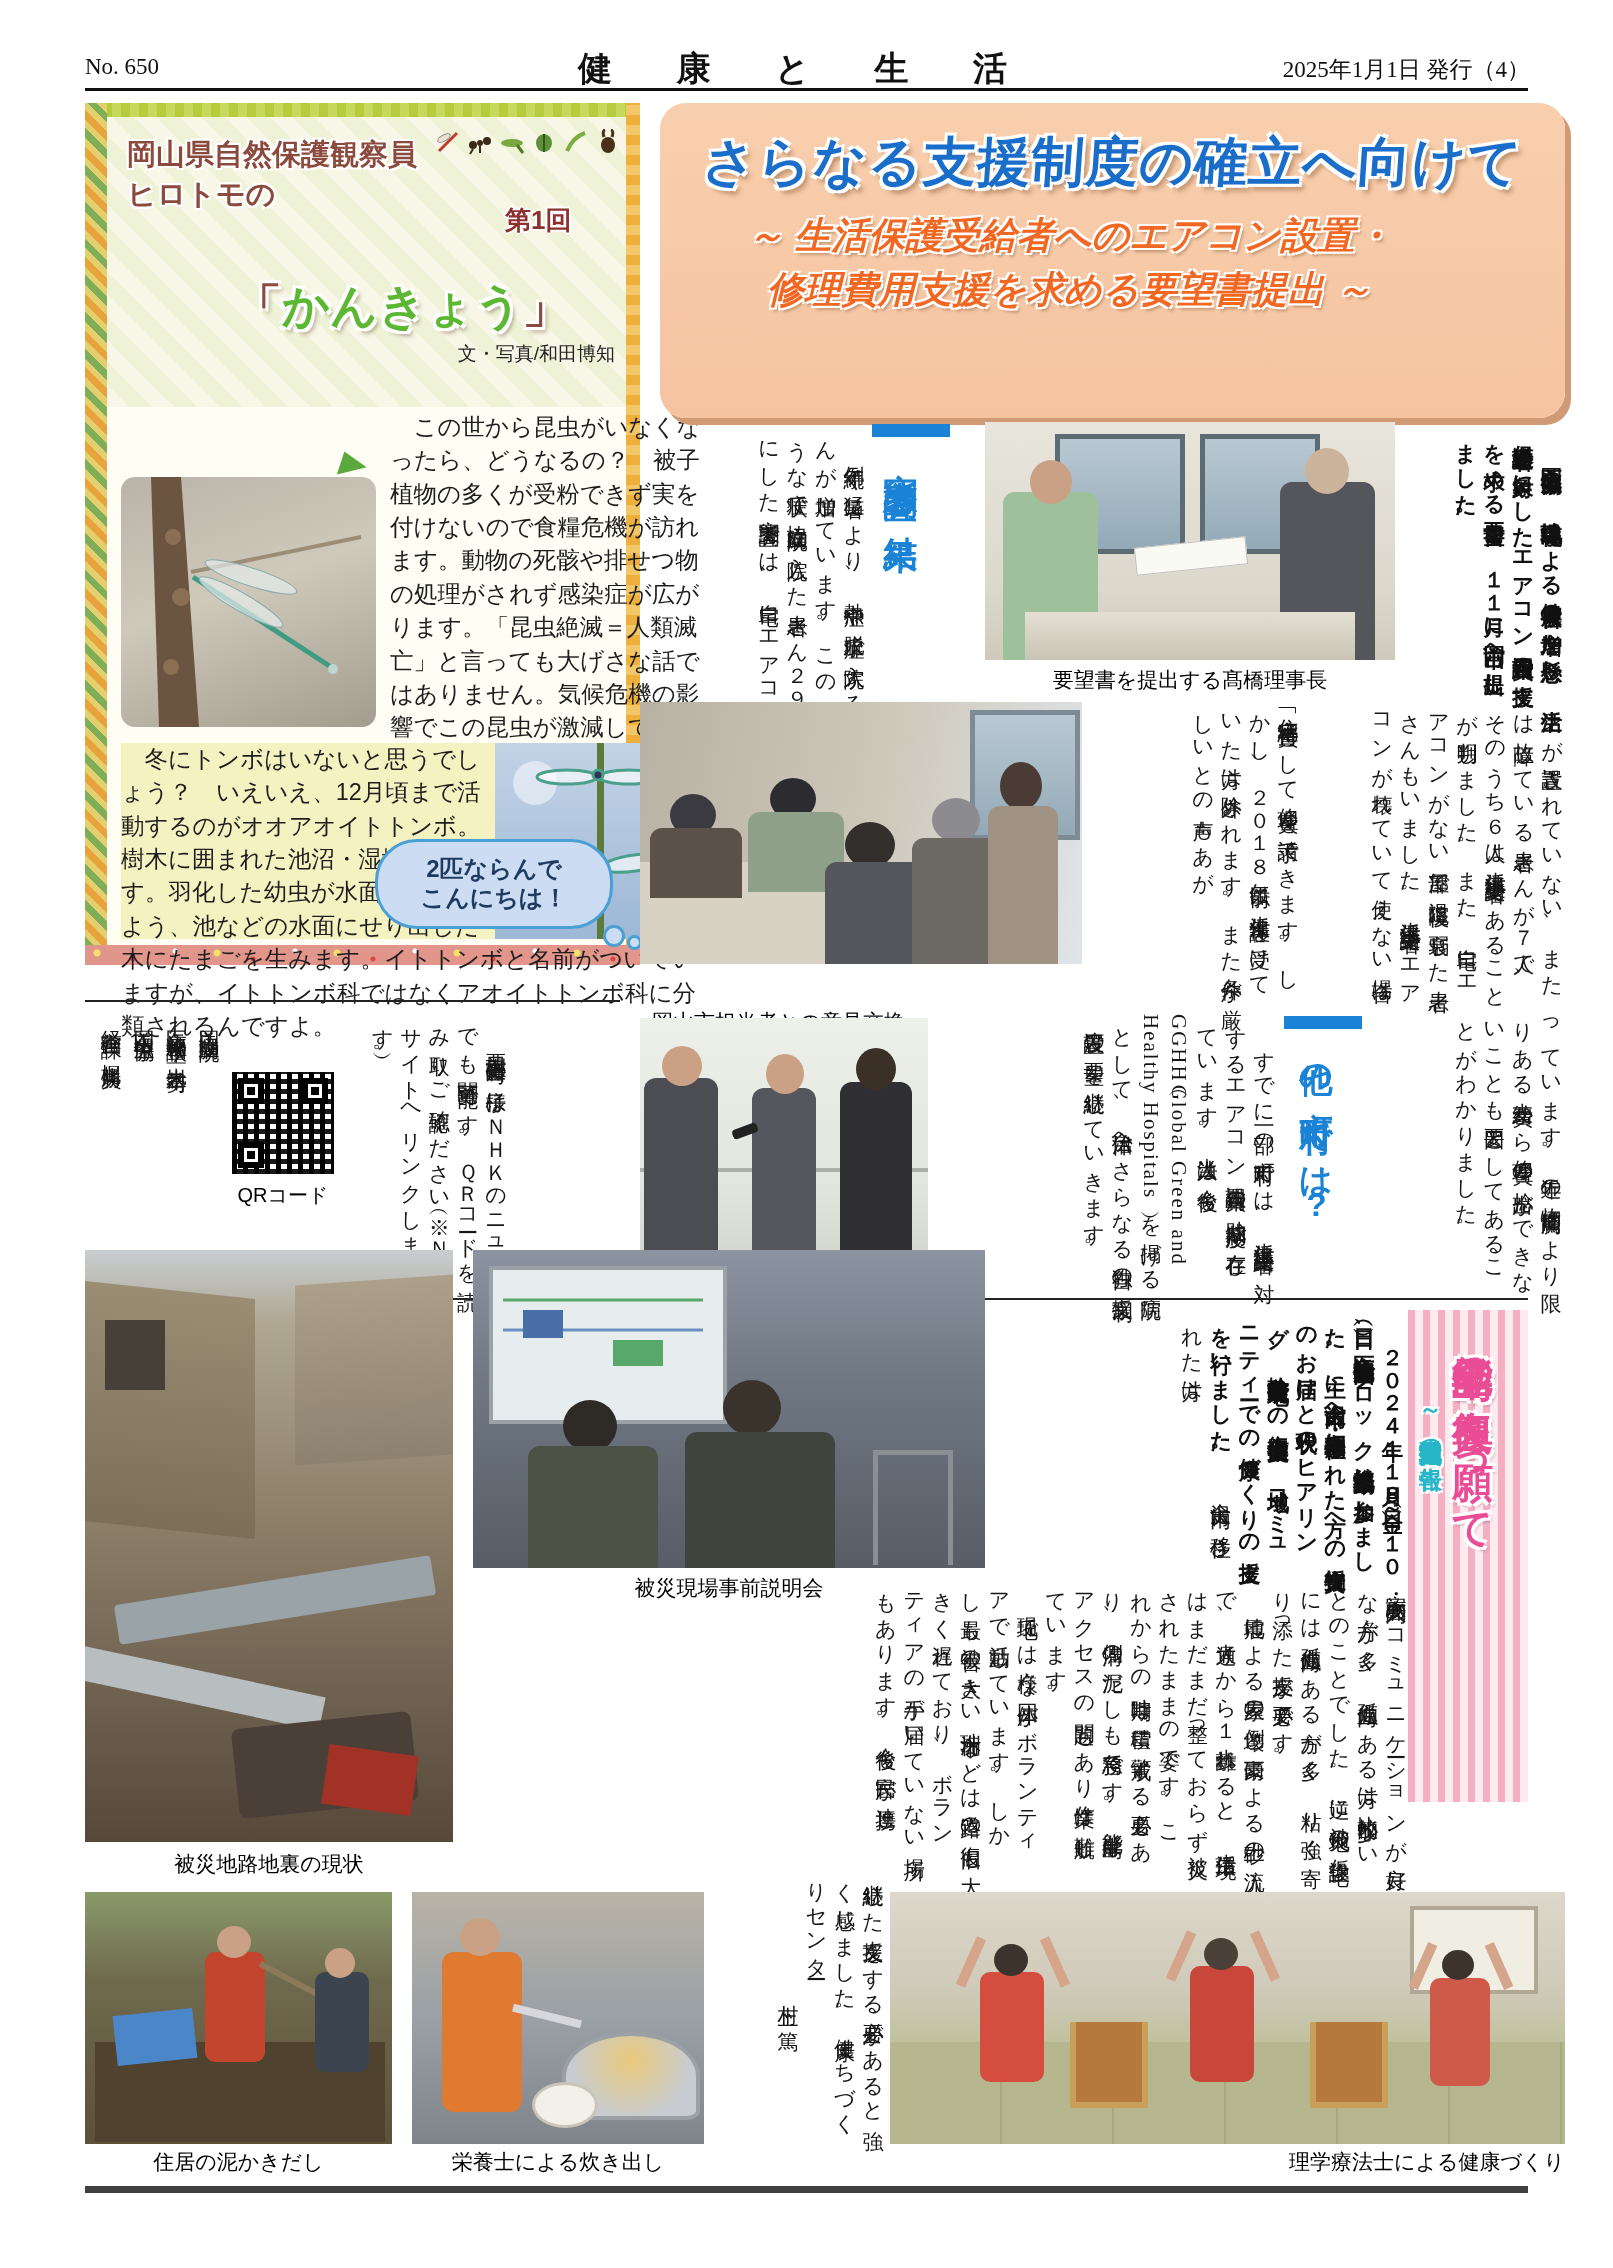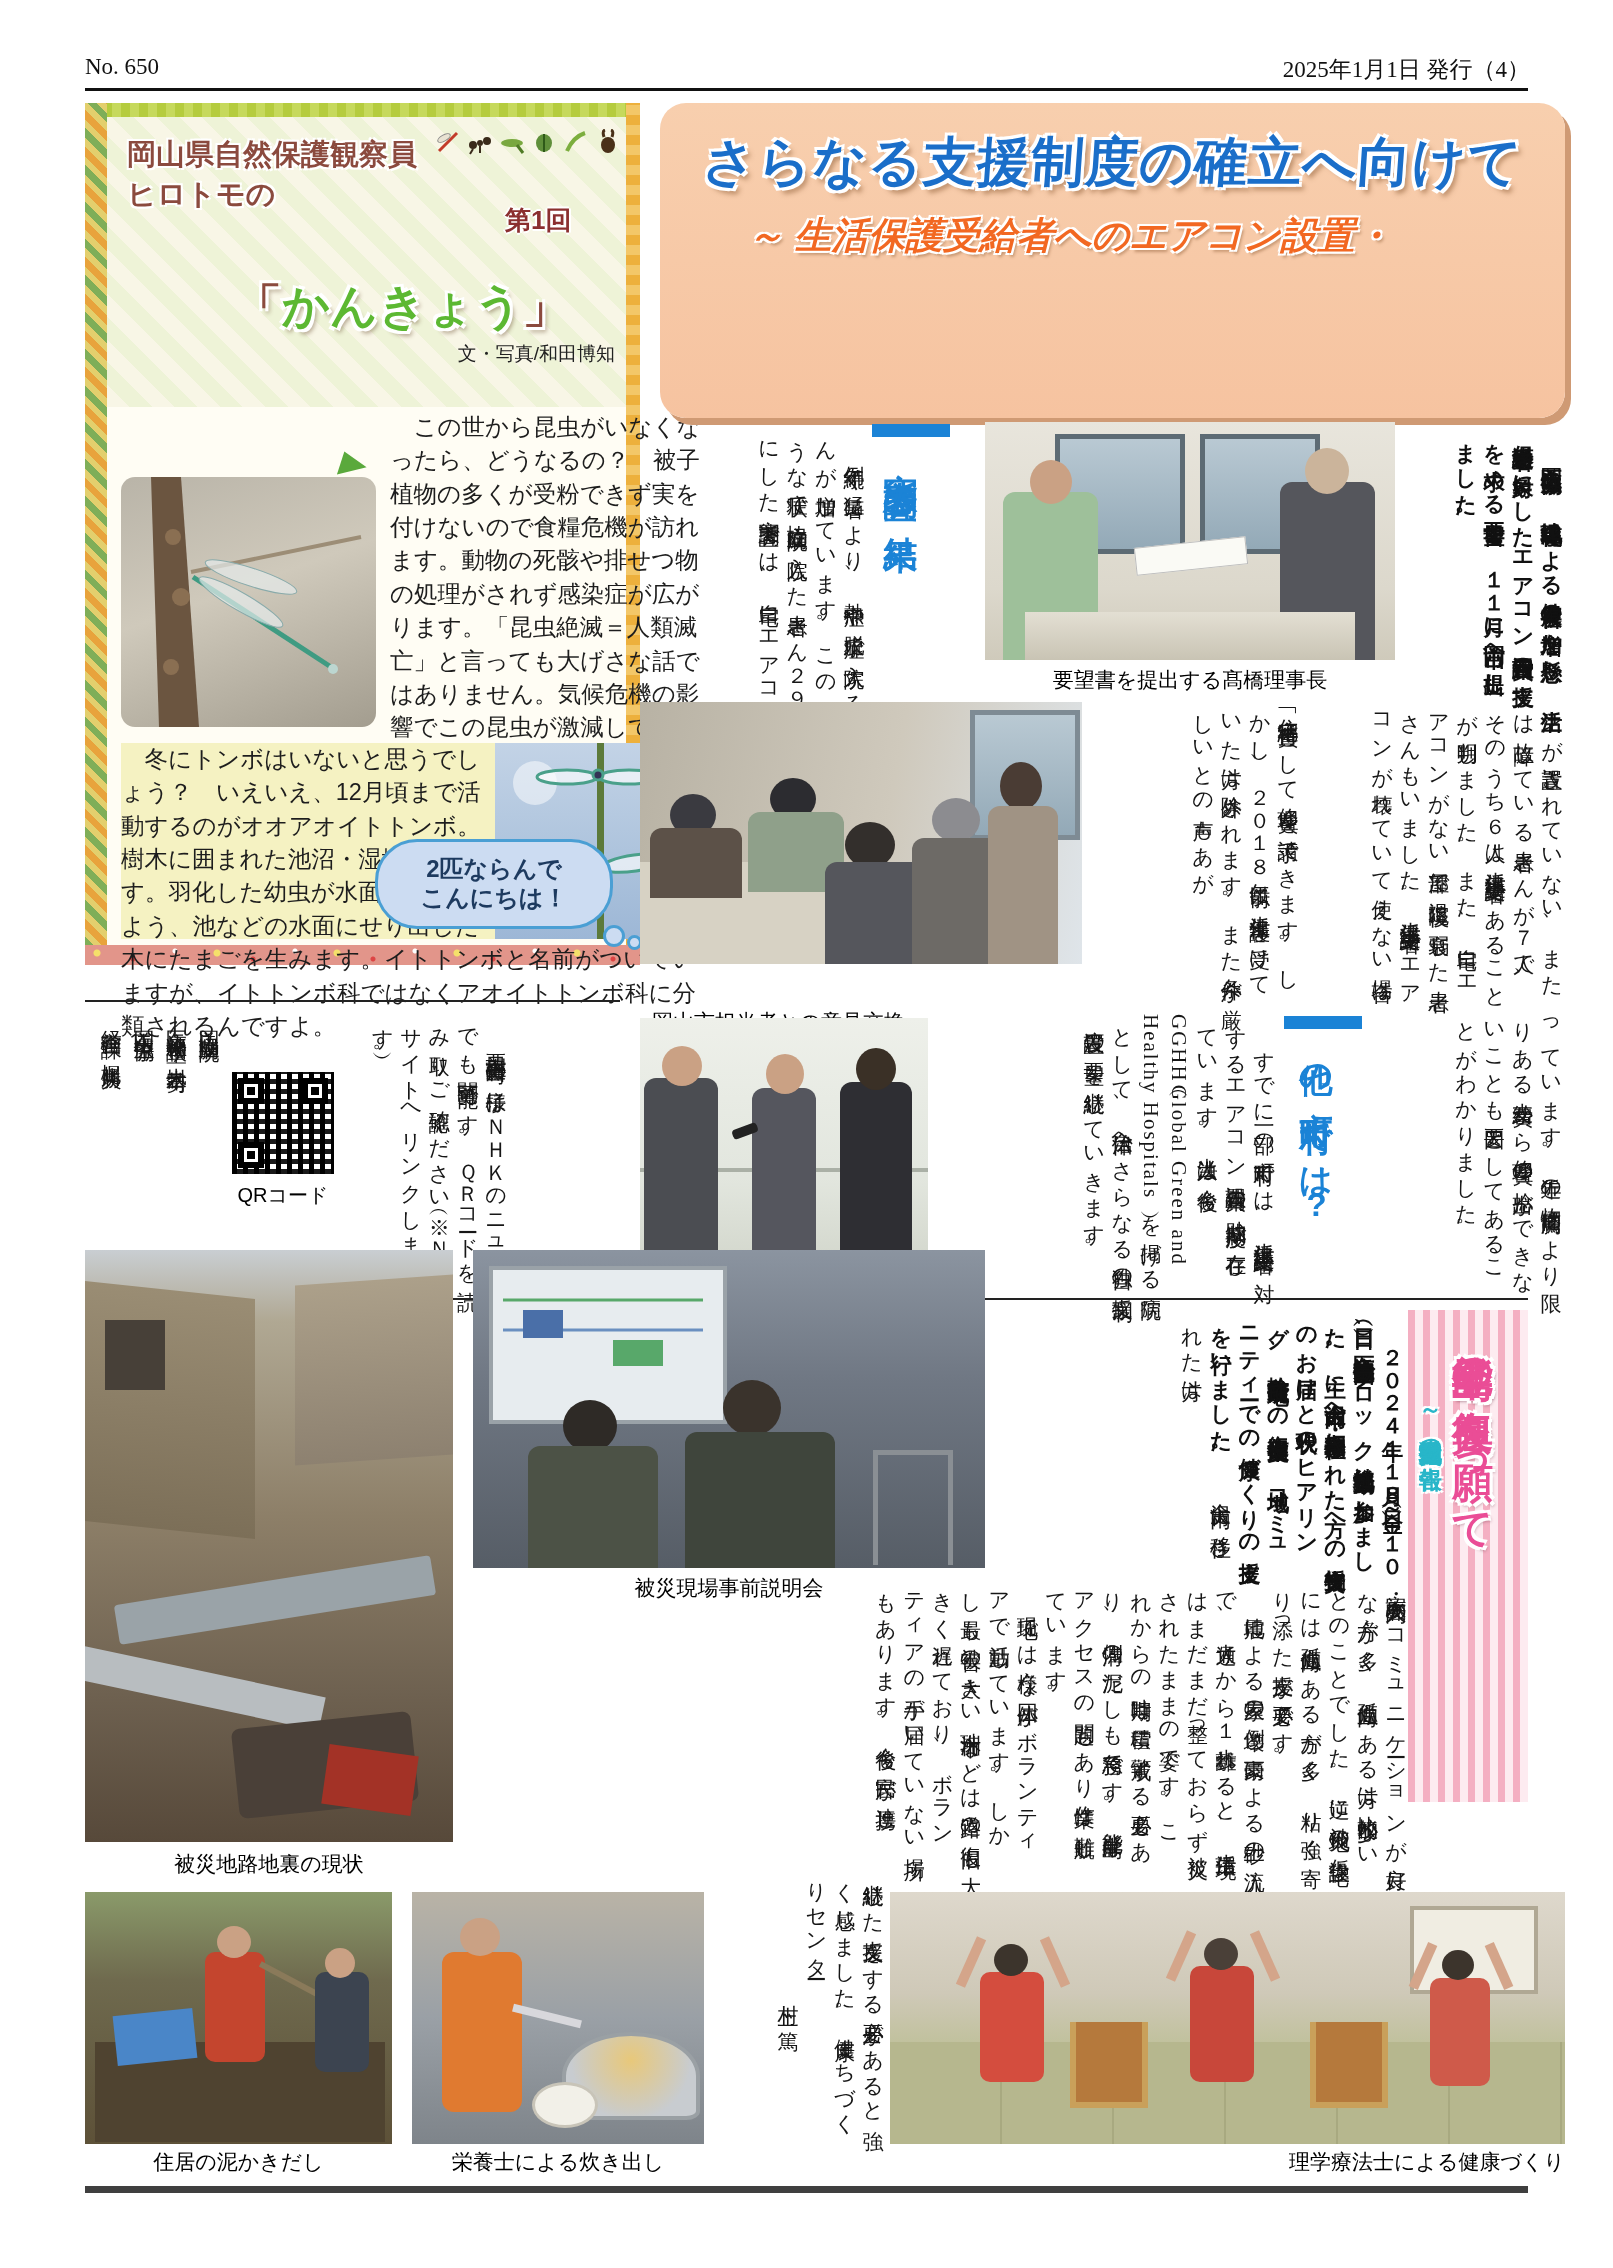--- a/index.html
+++ b/index.html
@@ -88,20 +88,21 @@
       text-shadow:-2px -2px 0 #fff,2px -2px 0 #fff,-2px 2px 0 #fff,2px 2px 0 #fff;}
   .sig-org{letter-spacing:1px;}
   .sig-name{padding-top:120px;}
 </style>
 </head>
 <body>
 
 <div class="page">
 
   <div class="abs hd-issue">No. 650</div>
+  <div class="abs hd-title">健 康 と 生 活</div>
   <div class="abs hd-date">2025年1月1日 発行（4）</div>
   <div class="abs hd-rule"></div>
 
   <div class="abs insect">
     <div class="abs ins-head"></div>
     <div class="abs ins-top"></div>
     <div class="abs ins-left"></div>
     <div class="abs ins-right"></div>
     <div class="abs ins-bottom"></div>
 
@@ -183,20 +184,21 @@
         <div class="tb-dot1"></div>
         <div class="tb-dot2"></div>
       </div>
       <span>　冬にトンボはいないと思うでしょう？　いえいえ、12月頃まで活動するのがオオアオイトトンボ。樹木に囲まれた池沼・湿地にいます。羽化した幼虫が水面に落ちるよう、池などの水面にせり出した木にたまごを生みます。イトトンボと名前がついていますが、イトトンボ科ではなくアオイトトンボ科に分類されるんですよ。</span>
     </div>
   </div>
 
   <div class="abs banner">
     <div class="abs headline">さらなる支援制度の確立へ向けて</div>
     <div class="abs sub1">～ 生活保護受給者へのエアコン設置・</div>
+    <div class="abs sub1 sub2">修理費用支援を求める要望書提出 ～</div>
   </div>
 
   <div class="abs v vlead" style="left:1360px;top:428px;width:205px;height:268px;">　岡山医療生協は、地球温暖化による健康被害の増加を懸念し、生活保護受給者を対象にしたエアコン設置費用の支援を求める要望書を、１１月に岡山市へ提出しました。</div>
 
   <div class="abs hbar" style="left:872px;top:424px;width:78px;height:13px;"></div>
   <div class="abs v vhead" style="left:878px;top:446px;height:300px;">実態調査の結果</div>
 
   <div class="abs v vtext" style="left:640px;top:426px;width:228px;height:312px;">　例年続く猛暑により、熱中症や脱水症で入院する患者さんが増加しています。このような症状で協立病院に入院した患者さん２９名を対象にした実態調査では、自宅にエアコ</div>
 
   <div class="abs photo" style="left:985px;top:422px;width:410px;height:238px;background:linear-gradient(180deg,#e8e5dc 0%,#dcd8cc 70%,#cfcabb 100%);">

